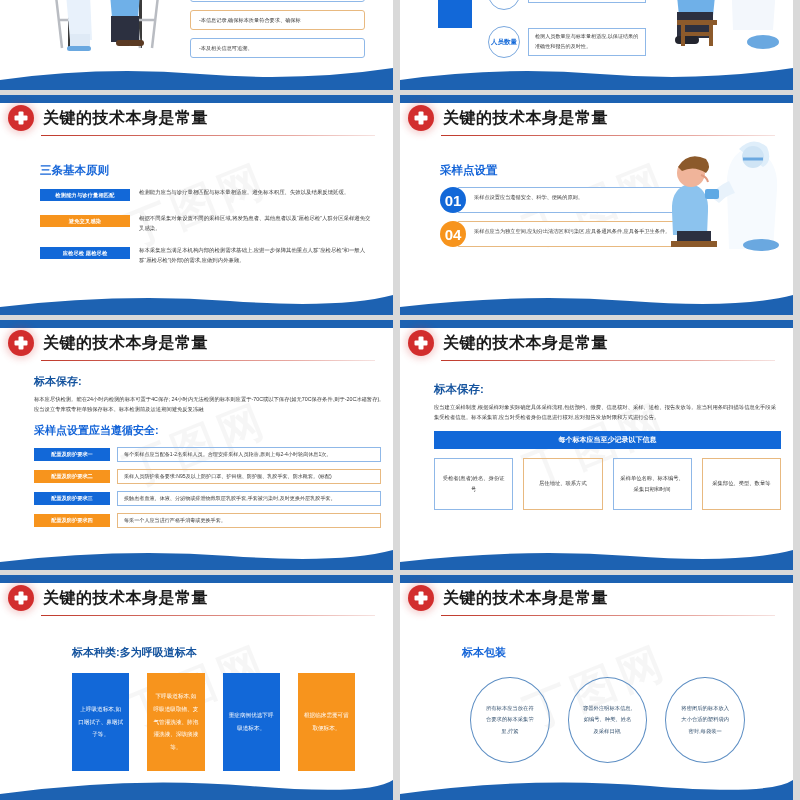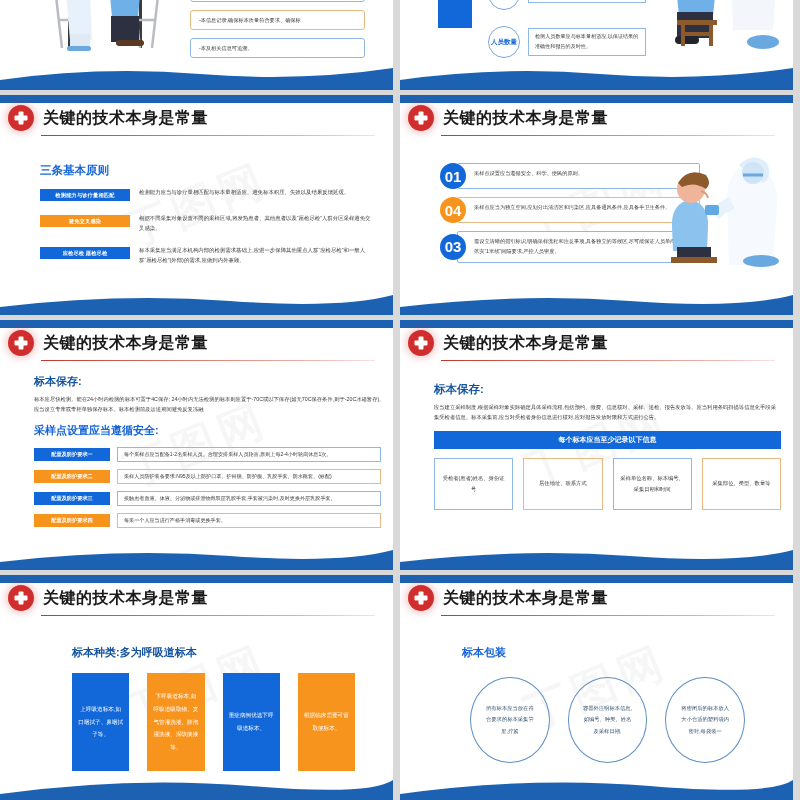--- a/index.html
+++ b/index.html
@@ -290,32 +290,29 @@
 
   <div class="slide">
     <div class="topbar"></div>
     <div class="wm">丁图网</div>
     <div class="shead">
       <div class="cross"></div>
       <div class="stitle">关键的技术本身是常量</div>
       <div class="rule"></div>
     </div>
     <div class="sbody" style="padding-top:32px;">
+      <div class="sect-title">采样点设置</div>
       <div style="width:260px;">
         <div class="nrow">
           <div class="ncirc blue">01</div>
           <div class="nbox">采样点设置应当遵循安全、科学、便民的原则。</div>
         </div>
         <div class="nrow">
           <div class="ncirc orange">04</div>
           <div class="nbox orange">采样点应当为独立空间,应划分出清洁区和污染区,应具备通风条件,应具备手卫生条件。</div>
-        </div>
-        <div class="nrow">
-          <div class="ncirc blue">03</div>
-          <div class="nbox">需设立清晰的指引标识,明确采样流程和注意事项,具备独立的等候区,尽可能保证人员单向流动,落实“1米线”间隔要求,严控人员密度。</div>
         </div>
       </div>
       <svg class="illus" style="right:0px;bottom:-6px;" width="128" height="112" viewBox="0 0 128 112">
         <path d="M20 44 q-14 6 -13 26 l1 24 h34 l1 -24 q1 -20 -13 -26z" fill="#8cc3ee"></path>
         <circle cx="26" cy="32" r="14" fill="#f0b49a"></circle>
         <path d="M13 26 q10 -16 28 -8 q6 8 0 14 q-12 -8 -24 -2z" fill="#8c5a2b"></path>
         <path d="M36 34 q6 2 7 7" stroke="#e09a80" stroke-width="2" fill="none"></path>
         <rect x="12" y="90" width="34" height="16" fill="#2c3040"></rect>
         <rect x="6" y="100" width="46" height="6" fill="#8c5a2b"></rect>
         <path d="M84 6 q-24 8 -22 42 l2 60 h44 l4 -60 q2 -34 -28 -42z" fill="#f6fafe"></path>

